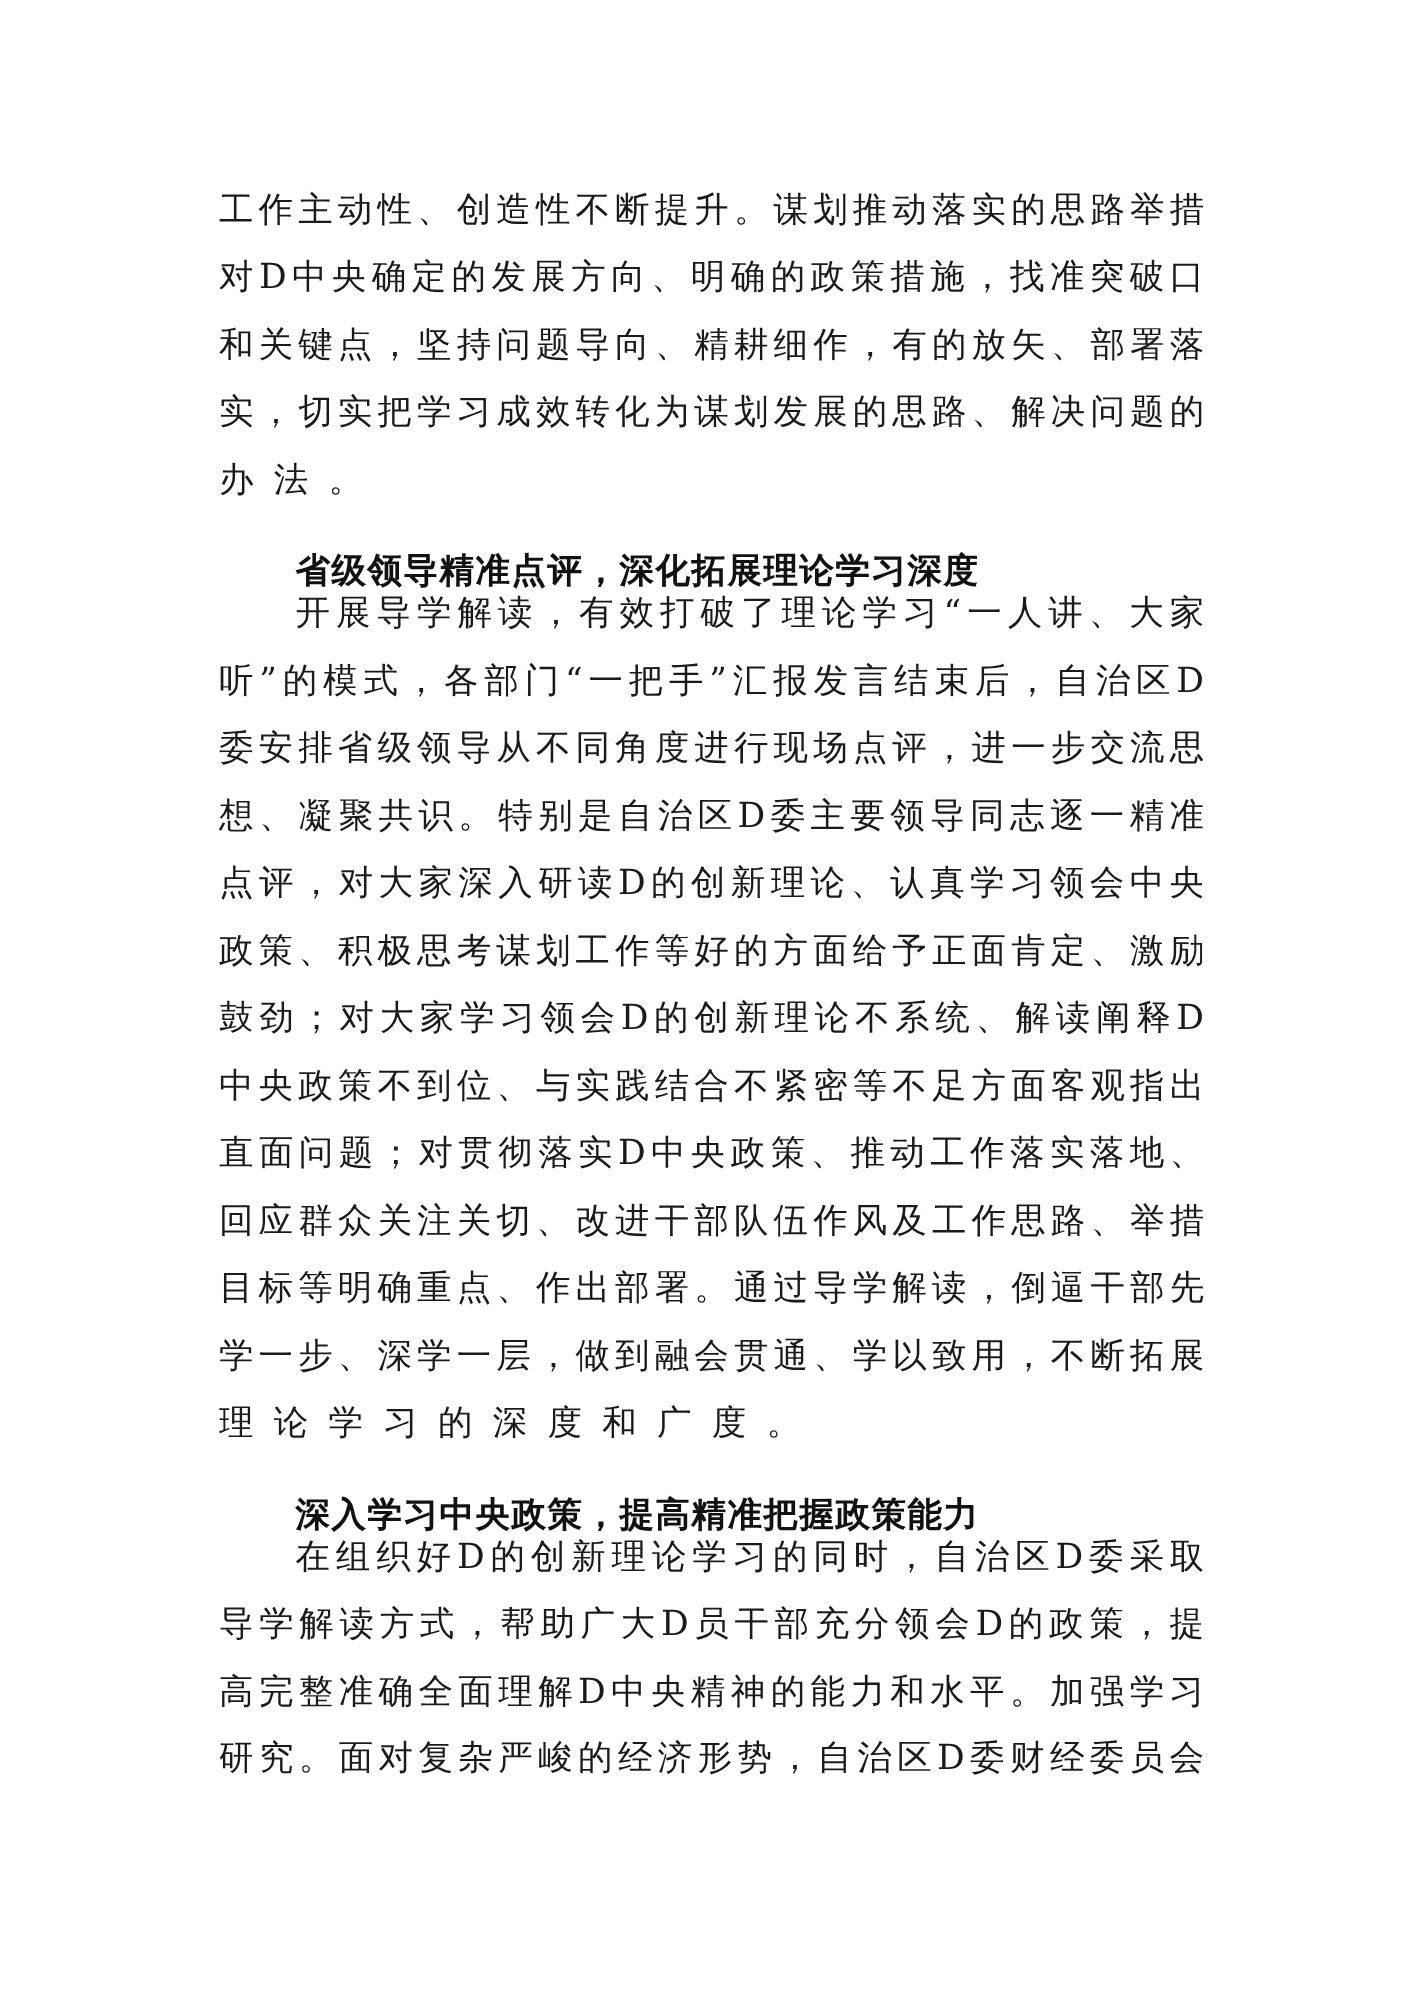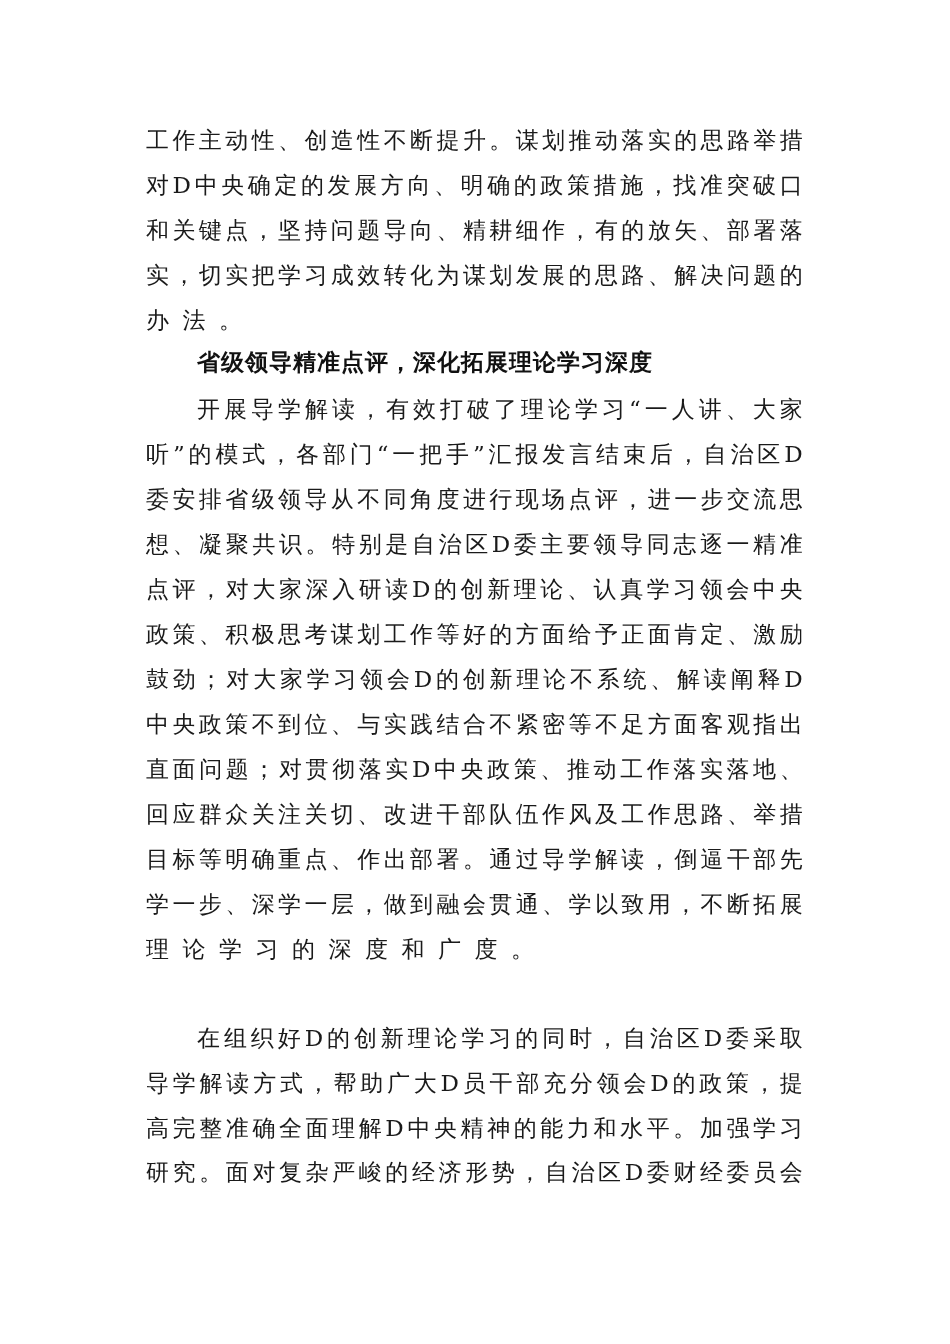--- a/index.html
+++ b/index.html
@@ -19,27 +19,28 @@
       justify-content: space-between;
     }
     .line.short { justify-content: flex-start; }
     .line.short span { margin-right: 13.5px; }
     .line.indent { left: 146px; }
     .line span { display: inline-block; }
     .heading {
       position: absolute;
       left: 197px;
       height: 30px;
-      font-family: Liberation Mono, monospace;
+      font-family: Liberation Sans, sans-serif;
       font-size: 23px;
       font-weight: bold;
       line-height: 30px;
       color: #111111;
       white-space: nowrap;
       letter-spacing: 1px;
+      margin-top: 16px;
     }
   </style>
 </head>
 <body>
 
 <div class="page">
 
   <div class="line" style="top:125px">
       <span>工</span>
       <span>作</span>
@@ -486,20 +487,21 @@
       <span>习</span>
       <span>的</span>
       <span>深</span>
       <span>度</span>
       <span>和</span>
       <span>广</span>
       <span>度</span>
       <span>。</span>
     </div>
 
+  <div class="heading" style="top:978px">深入学习中央政策，提高精准把握政策能力</div>
 
   <div class="line indent" style="top:1023px; left:197px; width:606px">
       <span>在</span>
       <span>组</span>
       <span>织</span>
       <span>好</span>
       <span>D</span>
       <span>的</span>
       <span>创</span>
       <span>新</span>

